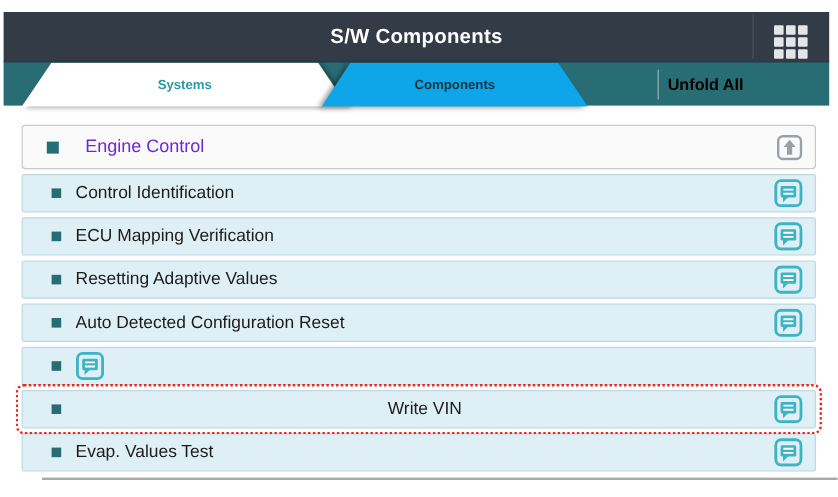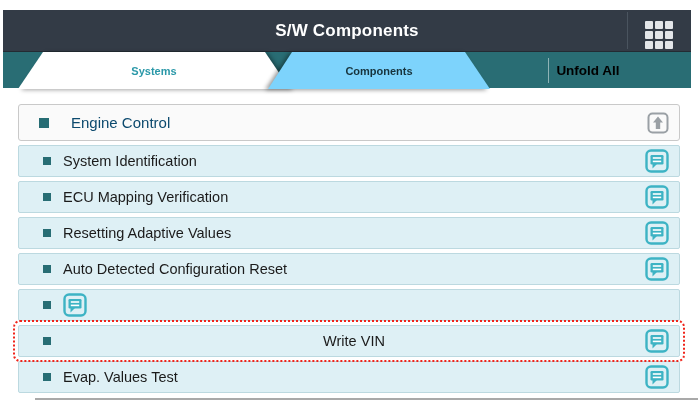--- a/index.html
+++ b/index.html
@@ -19,39 +19,39 @@
   
   .tabbar{position:absolute;left:0;top:41px;width:688px;height:37px;background:#296d74;
     border-top:1px solid #232b33;box-sizing:border-box;}
   .tab-wrap{position:absolute;top:0;height:37px;}
   .tab-wrap.systems{left:15px;width:272px;filter:drop-shadow(3px 1px 2px rgba(0,0,0,.35));z-index:1;}
   .tab-wrap.components{left:265px;width:222px;filter:drop-shadow(-3px 1px 2px rgba(0,0,0,.40));z-index:2;}
   .tab{width:100%;height:100%;display:flex;align-items:center;justify-content:center;
     font-size:11px;font-weight:bold;cursor:pointer;}
   .tab.systems{background:#ffffff;color:#2a98a8;
     clip-path:polygon(25px 0,calc(100% - 25px) 0,100% 100%,0 100%);}
-  .tab.components{background:#7dd3fc;color:#17333c;
+  .tab.components{background:#0ea5e9;color:#17333c;
     clip-path:polygon(24px 0,calc(100% - 25px) 0,100% 100%,0 100%);}
   .unfold{position:absolute;right:28px;top:0;height:37px;width:150px;display:flex;
     align-items:center;justify-content:center;color:#000000;font-size:13.5px;font-weight:bold;
     cursor:pointer;z-index:0;}
   .unfold-sep{position:absolute;left:545px;top:6px;height:25px;width:1px;background:#8fb3b6;}
 
   
   .list{position:absolute;left:15px;top:94px;width:662px;}
   .row{box-sizing:border-box;display:flex;align-items:center;cursor:pointer;}
   .row.parent{height:37px;background:#fafafa;border:1px solid #c9c9c9;border-radius:3px;
     margin-bottom:4px;}
   .row.sub{height:32px;background:#def0f5;border:1px solid #bcd9e0;border-radius:2px;
     margin-bottom:4px;}
   .bullet{flex:0 0 auto;background:#276d74;}
   .row.parent .bullet{width:10px;height:10px;margin:0 22px 0 20px;}
   .row.sub .bullet{width:8px;height:8px;margin:0 12px 0 24px;}
   .row-label{flex:1 1 auto;font-size:14.5px;color:#1b1b1b;white-space:nowrap;overflow:hidden;}
-  .row.parent .row-label{font-size:15px;color:#0c4a6e;}
+  .row.parent .row-label{font-size:15px;color:#6d28d9;}
   .row-icon{flex:0 0 auto;margin-right:10px;display:flex;align-items:center;}
   .row.highlighted{outline:2px dotted #f0241a;outline-offset:3px;text-align:center;}
 
   .bottom-line{position:absolute;left:35px;top:398px;width:663px;height:2px;background:#a9a9a9;}
 </style>
 </head>
 <body>
 
 <div class="app">
 
@@ -90,21 +90,21 @@
       <span class="row-icon">
         <svg width="22" height="22" viewBox="0 0 22 22">
           <rect x="1.5" y="1.5" width="19" height="19" rx="4" fill="none" stroke="#9aa0a5" stroke-width="2"></rect>
           <path d="M11 4.5 L16 10.5 H13.2 V17 H8.8 V10.5 H6 Z" fill="#9aa0a5"></path>
         </svg>
       </span>
     </div>
 
     <div class="row sub">
       <span class="bullet"></span>
-      <span class="row-label">System Identification</span>
+      <span class="row-label">Control Identification</span>
       <span class="row-icon note">
           <svg width="24" height="24" viewBox="0 0 24 24">
             <rect x="1.5" y="1.5" width="21" height="21" rx="4.5" fill="none" stroke="#3db3c4" stroke-width="2.4"></rect>
             <rect x="5.5" y="6" width="13" height="9.5" rx="1.2" fill="#3db3c4"></rect>
             <path d="M7.5 15 L7.5 19.5 L12 15 Z" fill="#3db3c4"></path>
             <line x1="7.8" y1="9" x2="16.2" y2="9" stroke="#ffffff" stroke-width="1.6"></line>
             <line x1="7.8" y1="12.4" x2="16.2" y2="12.4" stroke="#ffffff" stroke-width="1.6"></line>
           </svg>
         </span>
     </div>

